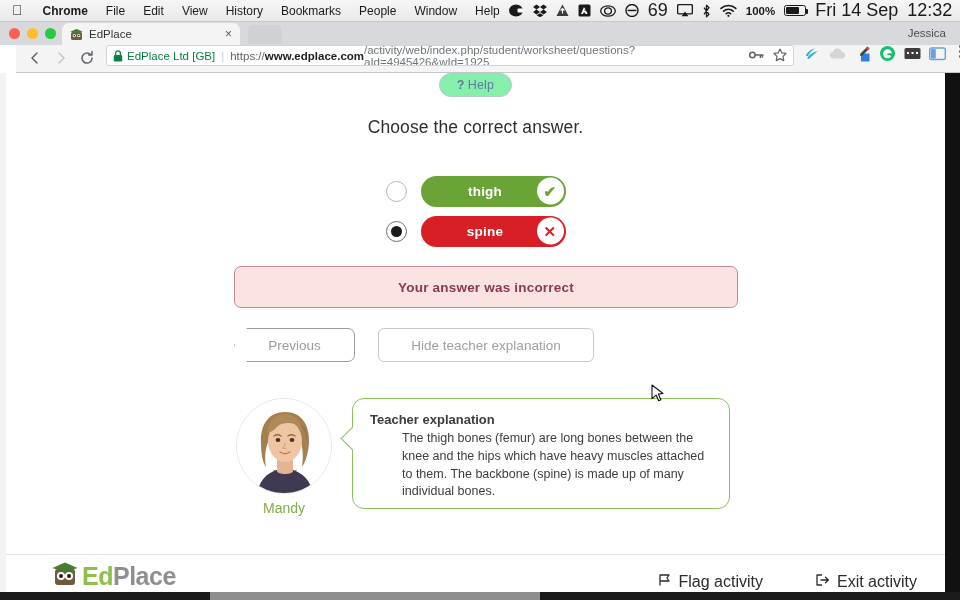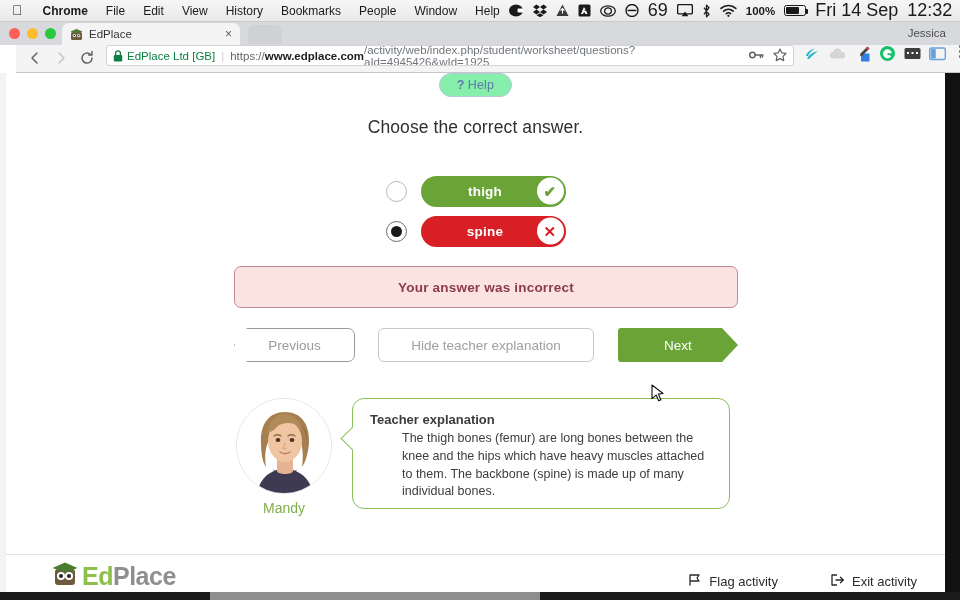--- a/index.html
+++ b/index.html
@@ -175,21 +175,21 @@
 
   .footer {
     position: absolute; left: 0; bottom: 0; width: 939px; height: 38px;
     background: #fff; border-top: 1px solid #e2e2e2;
   }
   .logo { position: absolute; left: 46px; top: 6px; display: flex; align-items: center; }
   .logo-text { font-size: 25px; font-weight: bold; letter-spacing: -.5px; }
   .logo-ed { color: #8cc04a; }
   .logo-place { color: #8f8f8f; }
   .footer-links { position: absolute; right: 28px; top: 18px; display: flex; gap: 52px; }
-  .flink { display: flex; align-items: center; gap: 7px; font-size: 13px; color: #2b2b2b; white-space: nowrap; }
+  .flink { display: flex; align-items: center; gap: 7px; font-size: 16px; color: #2b2b2b; white-space: nowrap; }
 
   .cursor { position: absolute; left: 651px; top: 384px; width: 14px; height: 19px; pointer-events: none; }
 </style>
 </head>
 <body>
 
 <div id="screen">
 
   <div class="menubar">
     <span class="apple"></span>
@@ -425,21 +425,20 @@
           </span>
         </span>
       </div>
     </div>
 
     <div class="feedback">Your answer was incorrect</div>
 
     <div class="navrow">
       <div class="btn-prev">Previous</div>
       <div class="btn-hide">Hide teacher explanation</div>
-      <div class="btn-next">Next</div>
     </div>
 
     <div class="teacher-wrap">
       <div class="avatar-col">
         <div class="avatar">
           <svg width="96" height="96" viewBox="0 0 96 96">
             <rect width="96" height="96" fill="#ffffff"></rect>
 
             <path d="M20 96c2-17 13-25 28-27 14 2 26 10 28 27z" fill="#3e3a52"></path>
             <path d="M36 70c4 8 8 12 12 13 4-1 8-5 12-13-5 5-8 7-12 7s-7-2-12-7z" fill="#3e3a52"></path>

